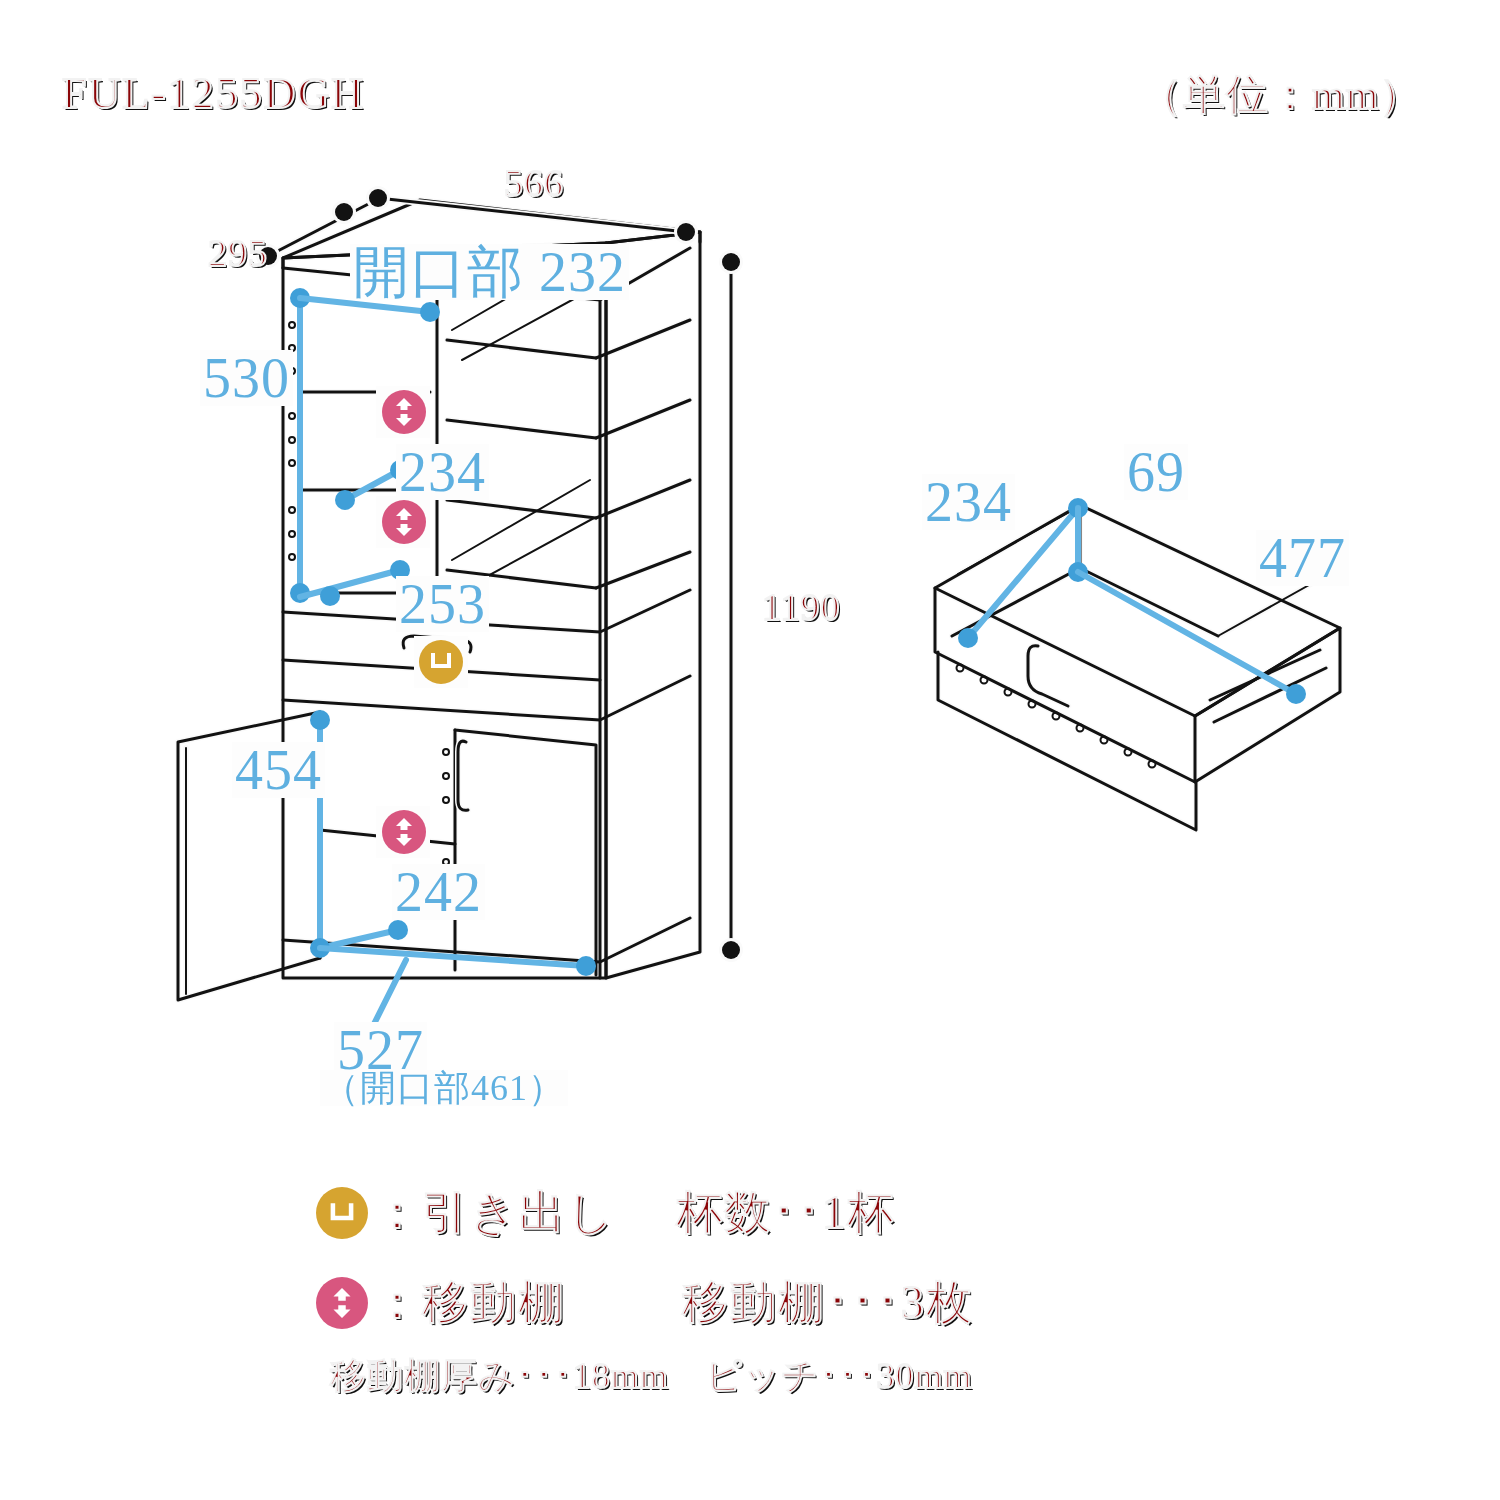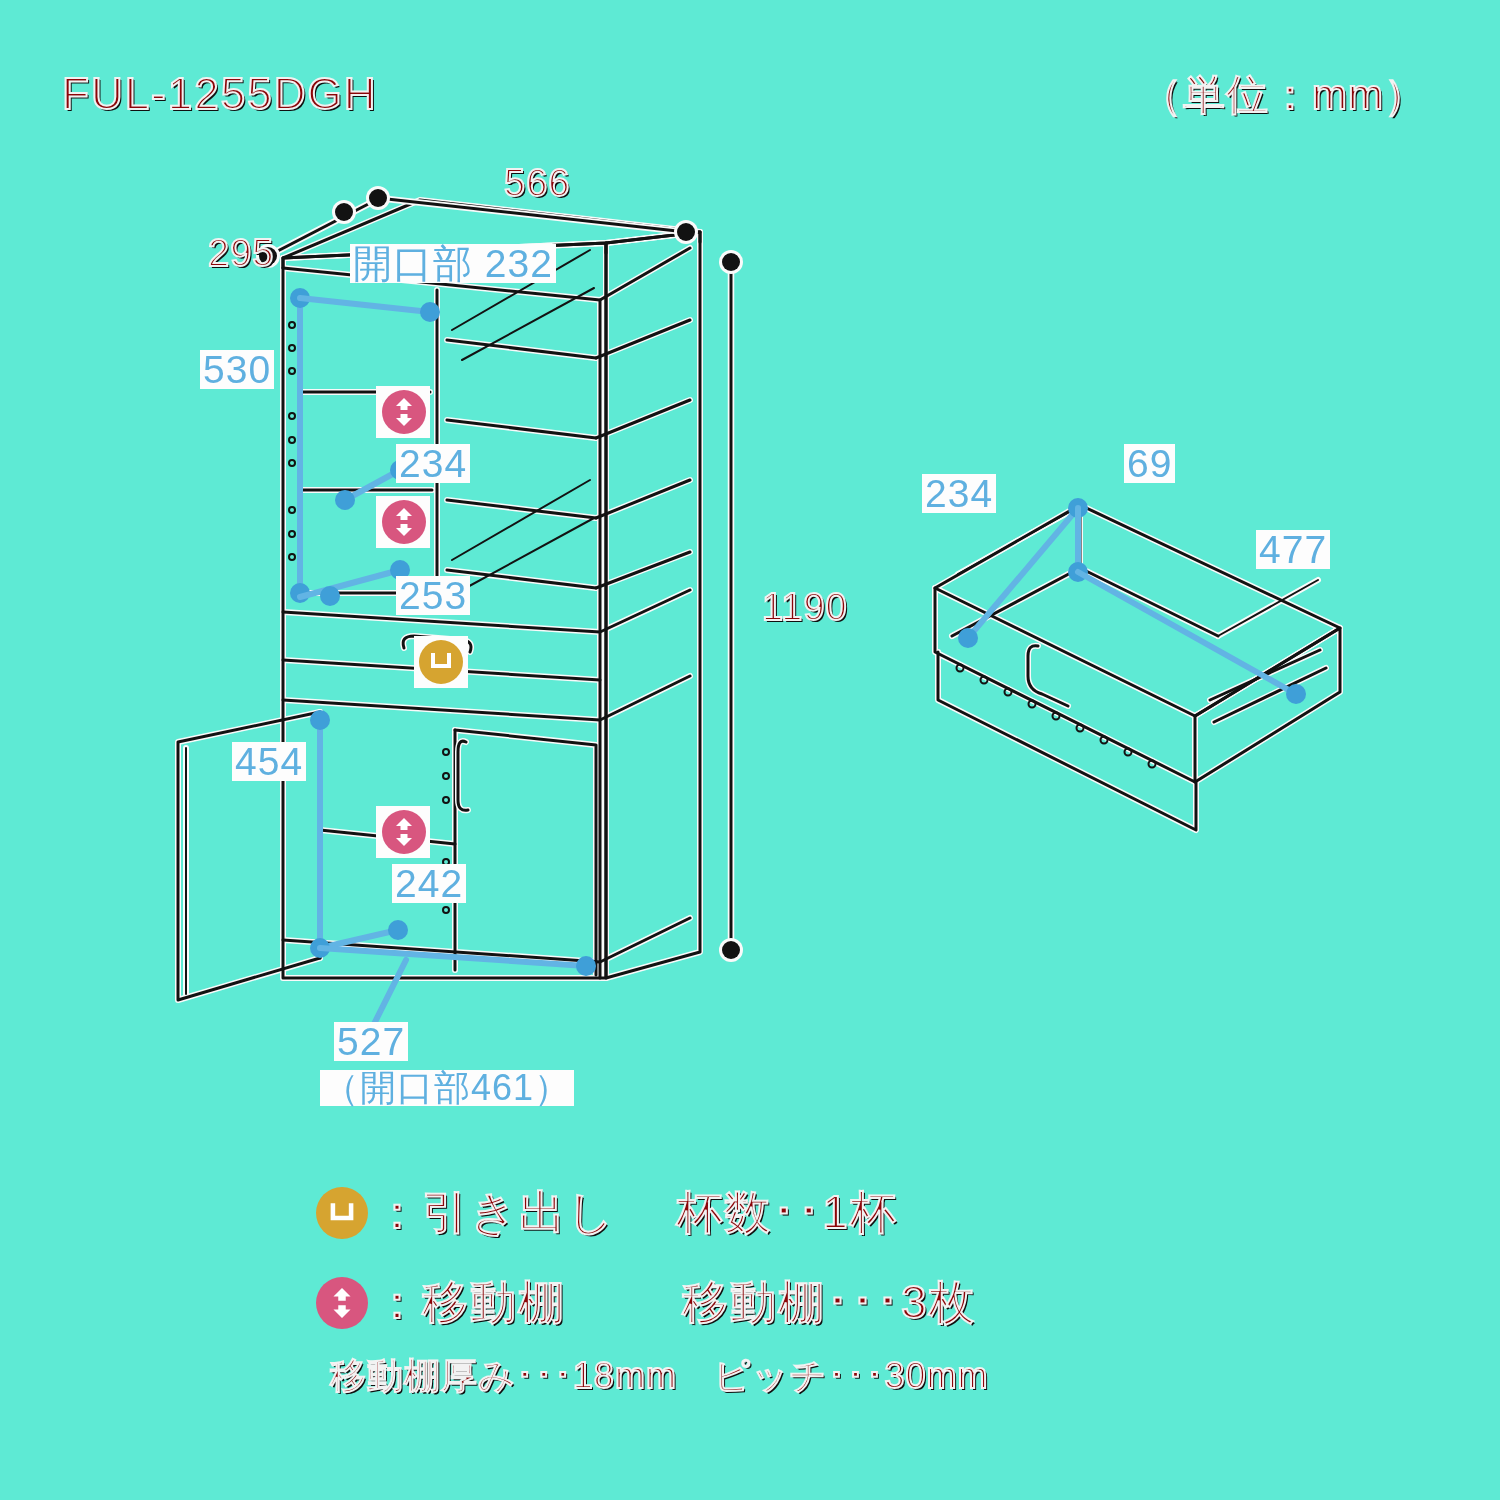--- a/index.html
+++ b/index.html
@@ -4,23 +4,23 @@
 <style>
   html, body {
     margin: 0;
     padding: 0;
     background: #8b0508;
   }
   #stage {
     position: relative;
     width: 1500px;
     height: 1500px;
-    background: #5eead4;
+    background: #ffffff;
     overflow: hidden;
-    font-family: Liberation Sans, sans-serif;
+    font-family: Liberation Serif, serif;
   }
 
   
   .lbl {
     position: absolute;
     white-space: nowrap;
     line-height: 1;
     user-select: none;
   }
   
@@ -36,21 +36,21 @@
   .blue {
     color: #5fb0e0;
     background: #fdfdfd;
     padding: 0 3px;
     font-weight: 400;
   }
 
   .t-title   { font-size: 44px; letter-spacing: 2px; }
   .t-unit    { font-size: 42px; letter-spacing: 1px; }
   .t-dim     { font-size: 38px; letter-spacing: 1px; }
-  .t-bluedim { font-size: 39px; letter-spacing: 1px; }
+  .t-bluedim { font-size: 56px; letter-spacing: 1px; }
   .t-bluesm  { font-size: 36px; letter-spacing: 1px; }
   .t-legend  { font-size: 46px; letter-spacing: 2px; }
   .t-legend2 { font-size: 36px; letter-spacing: 1px; }
 
   
   svg.layer {
     position: absolute;
     left: 0; top: 0;
     width: 1500px;
     height: 1500px;

